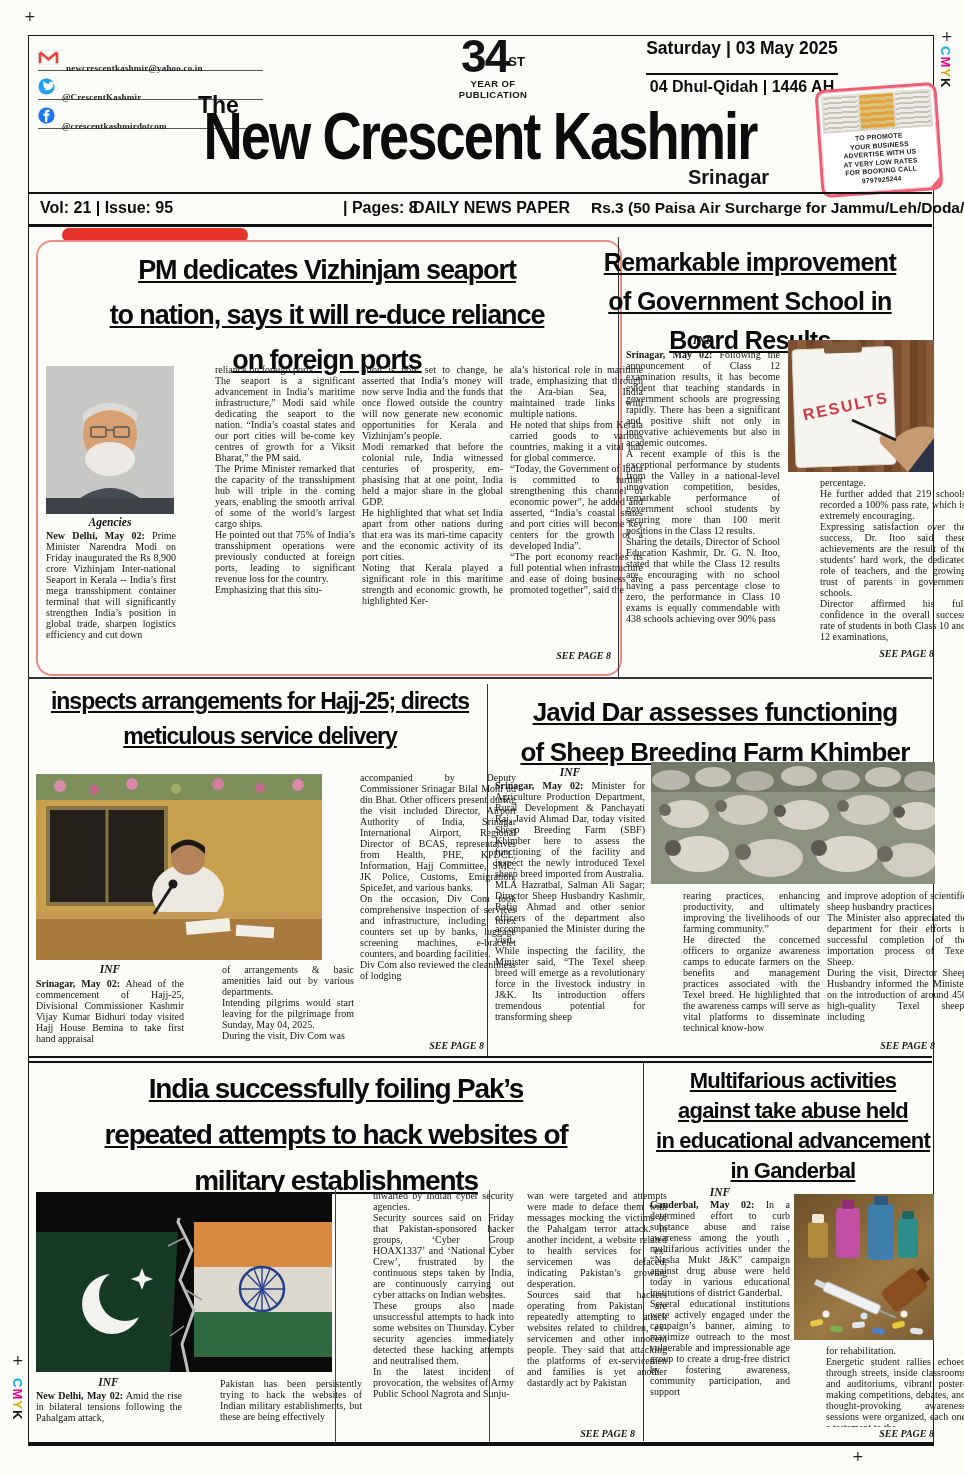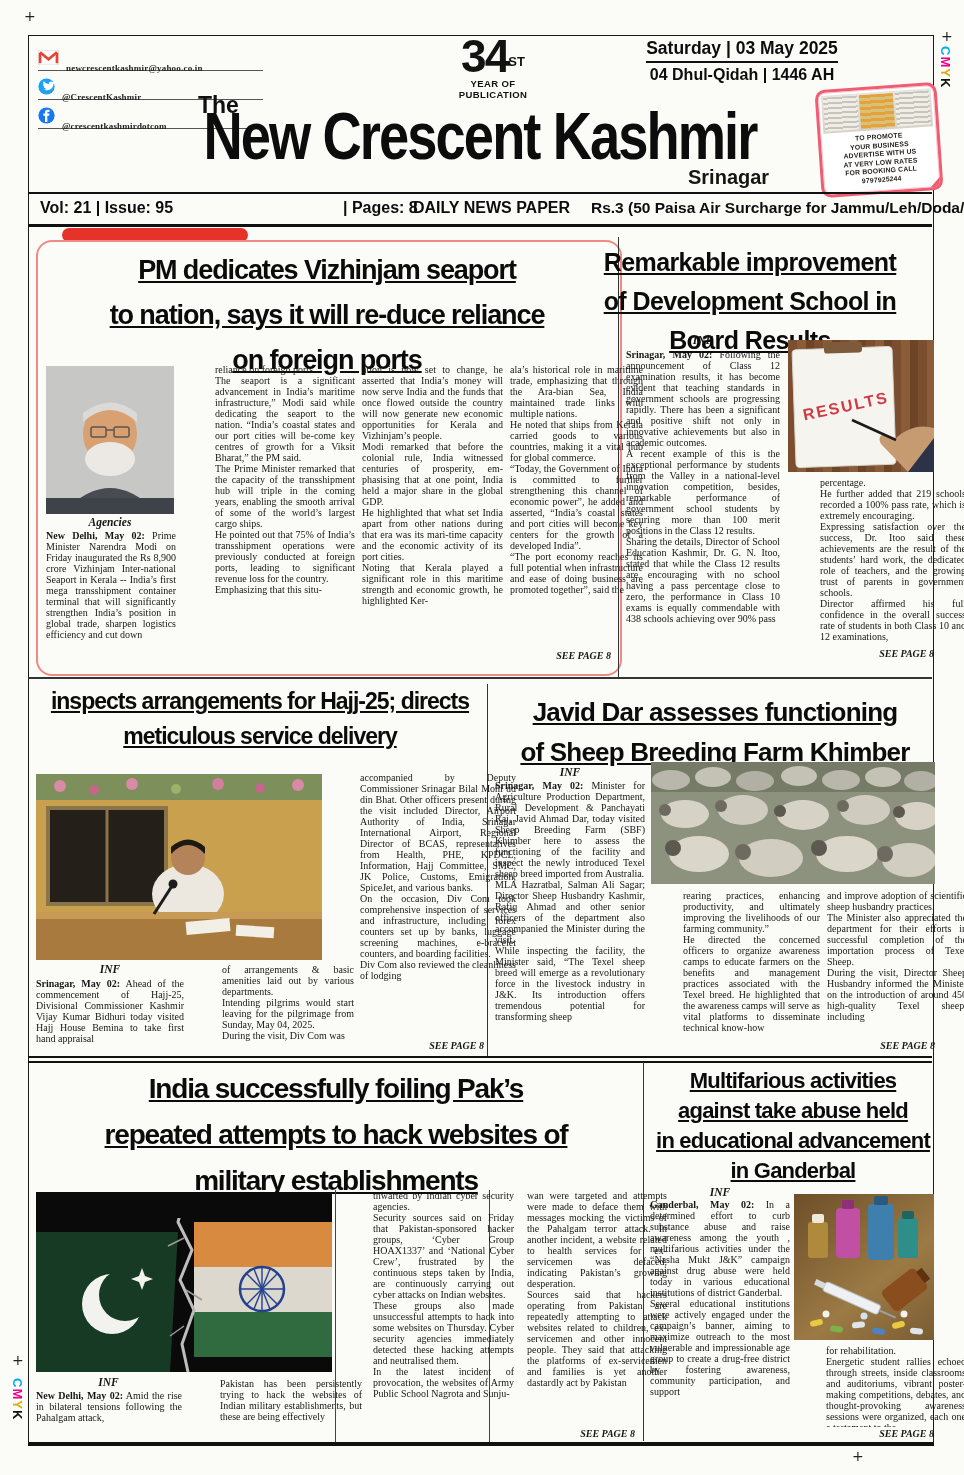--- a/index.html
+++ b/index.html
@@ -16,21 +16,21 @@
   .cmyk .c{color:#00aeef}.cmyk .m{color:#ec008c}.cmyk .y{color:#d9ae00}.cmyk .k{color:#111}
   
   .contact-row{position:absolute;left:38px;width:225px;height:26px;border-bottom:1px solid #555;display:flex;align-items:center;gap:7px;}
   .contact-row svg{flex:0 0 auto;}
   .contact-label{font:bold 9px "Liberation Serif",serif;color:#222;letter-spacing:.2px;margin-top:22px;}
   #anniv{left:438px;top:36px;width:110px;text-align:center;font-family:"Liberation Sans",sans-serif;color:#121212;}
   #anniv .num{font-size:46px;font-weight:900;line-height:40px;letter-spacing:-2px;}
   #anniv .sup{font-size:13px;font-weight:900;vertical-align:super;}
   #anniv .cap{font-size:9.5px;font-weight:900;letter-spacing:.4px;margin-top:2px;}
   #dateblock{left:622px;top:38px;width:240px;text-align:center;font-family:"Liberation Sans",sans-serif;font-weight:bold;color:#0d0d0d;}
-  #dateblock .d1{font-size:17.5px;border-bottom:2px solid #111;padding-bottom:2px;display:inline-block;}
+  #dateblock .d1{font-size:17.5px;border-bottom:2px solid #111;padding-bottom:14px;display:inline-block;}
   #dateblock .d2{font-size:16px;margin-top:3px;}
   #masthead-the{left:198px;top:92px;font:900 23px "Liberation Sans",sans-serif;color:#101010;}
   #masthead-title{left:150px;top:98px;width:660px;text-align:center;
     font:900 56px "Liberation Sans",sans-serif;letter-spacing:-2px;color:#0c0c0c;
     transform:scale(.97,1.18);transform-origin:center top;}
   #masthead-city{left:688px;top:166px;font:700 20px "Liberation Sans",sans-serif;color:#151515;}
   #ad-box{left:818px;top:86px;width:116px;height:102px;border:3px solid #ef5d72;border-radius:10px;
     background:#fff;transform:rotate(-4deg);overflow:hidden;box-shadow:0 0 0 1px #fbc7d0 inset;}
   #ad-thumb{height:34px;margin:3px;background:linear-gradient(#e8e6e0,#d4d2ca);display:flex;gap:2px;padding:2px;}
   #ad-thumb div{flex:1;background:repeating-linear-gradient(#c7c4ba 0 2px,#efede6 2px 5px);}
@@ -221,21 +221,21 @@
 Noting that Kerala played a significant role in this maritime strength and economic growth, he highlighted Ker-</div>
 <div class="colx pre" id="pm-col4">ala’s historical role in maritime trade, emphasizing that through the Ara-bian Sea, India maintained trade links with multiple nations.
 He noted that ships from Kerala carried goods to various countries, making it a vital hub for global commerce.
 “Today, the Government of India is committed to further strengthening this channel of economic power”, he added and asserted, “India’s coastal states and port cities will become key centers for the growth of a developed India”.
 “The port economy reaches its full potential when infrastructure and ease of doing business are promoted together”, said the</div>
 <div class="see-page" id="pm-see">SEE PAGE 8</div>
 
 <div class="vrule" id="rule-top-v"></div>
 <div class="abs hl" id="school-headline">
   <div class="hl-line">Remarkable improvement</div>
-  <div class="hl-line">of Development School in</div>
+  <div class="hl-line">of Government School in</div>
   <div class="hl-line">Board Results</div>
 </div>
 <div class="byline" id="school-byline">INF</div>
 <div class="colx" id="school-col1"><span class="dateline">Srinagar, May 02:</span> <span class="coltext">Following the announcement of Class 12 examination results, it has become evident that teaching standards in government schools are progressing rapidly. There has been a significant and positive shift not only in innovative achievements but also in academic outcomes.
 A recent example of this is the exceptional performance by students from the Valley in a national-level innovation competition, besides, remarkable performance of government school students by securing more than 100 merit positions in the Class 12 results.
 Sharing the details, Director of School Education Kashmir, Dr. G. N. Itoo, stated that while the Class 12 results are encouraging with no school having a pass percentage close to zero, the performance in Class 10 exams is equally commendable with 438 schools achieving over 90% pass</span></div>
 <div class="photo" id="school-photo">
   <svg width="100%" height="100%" viewBox="0 0 146 132" preserveAspectRatio="none">
     <g transform="rotate(-2 56 66)">
       <rect x="6" y="8" width="100" height="118" rx="4" fill="#f6f4ef" stroke="#d8d4cb"></rect>

